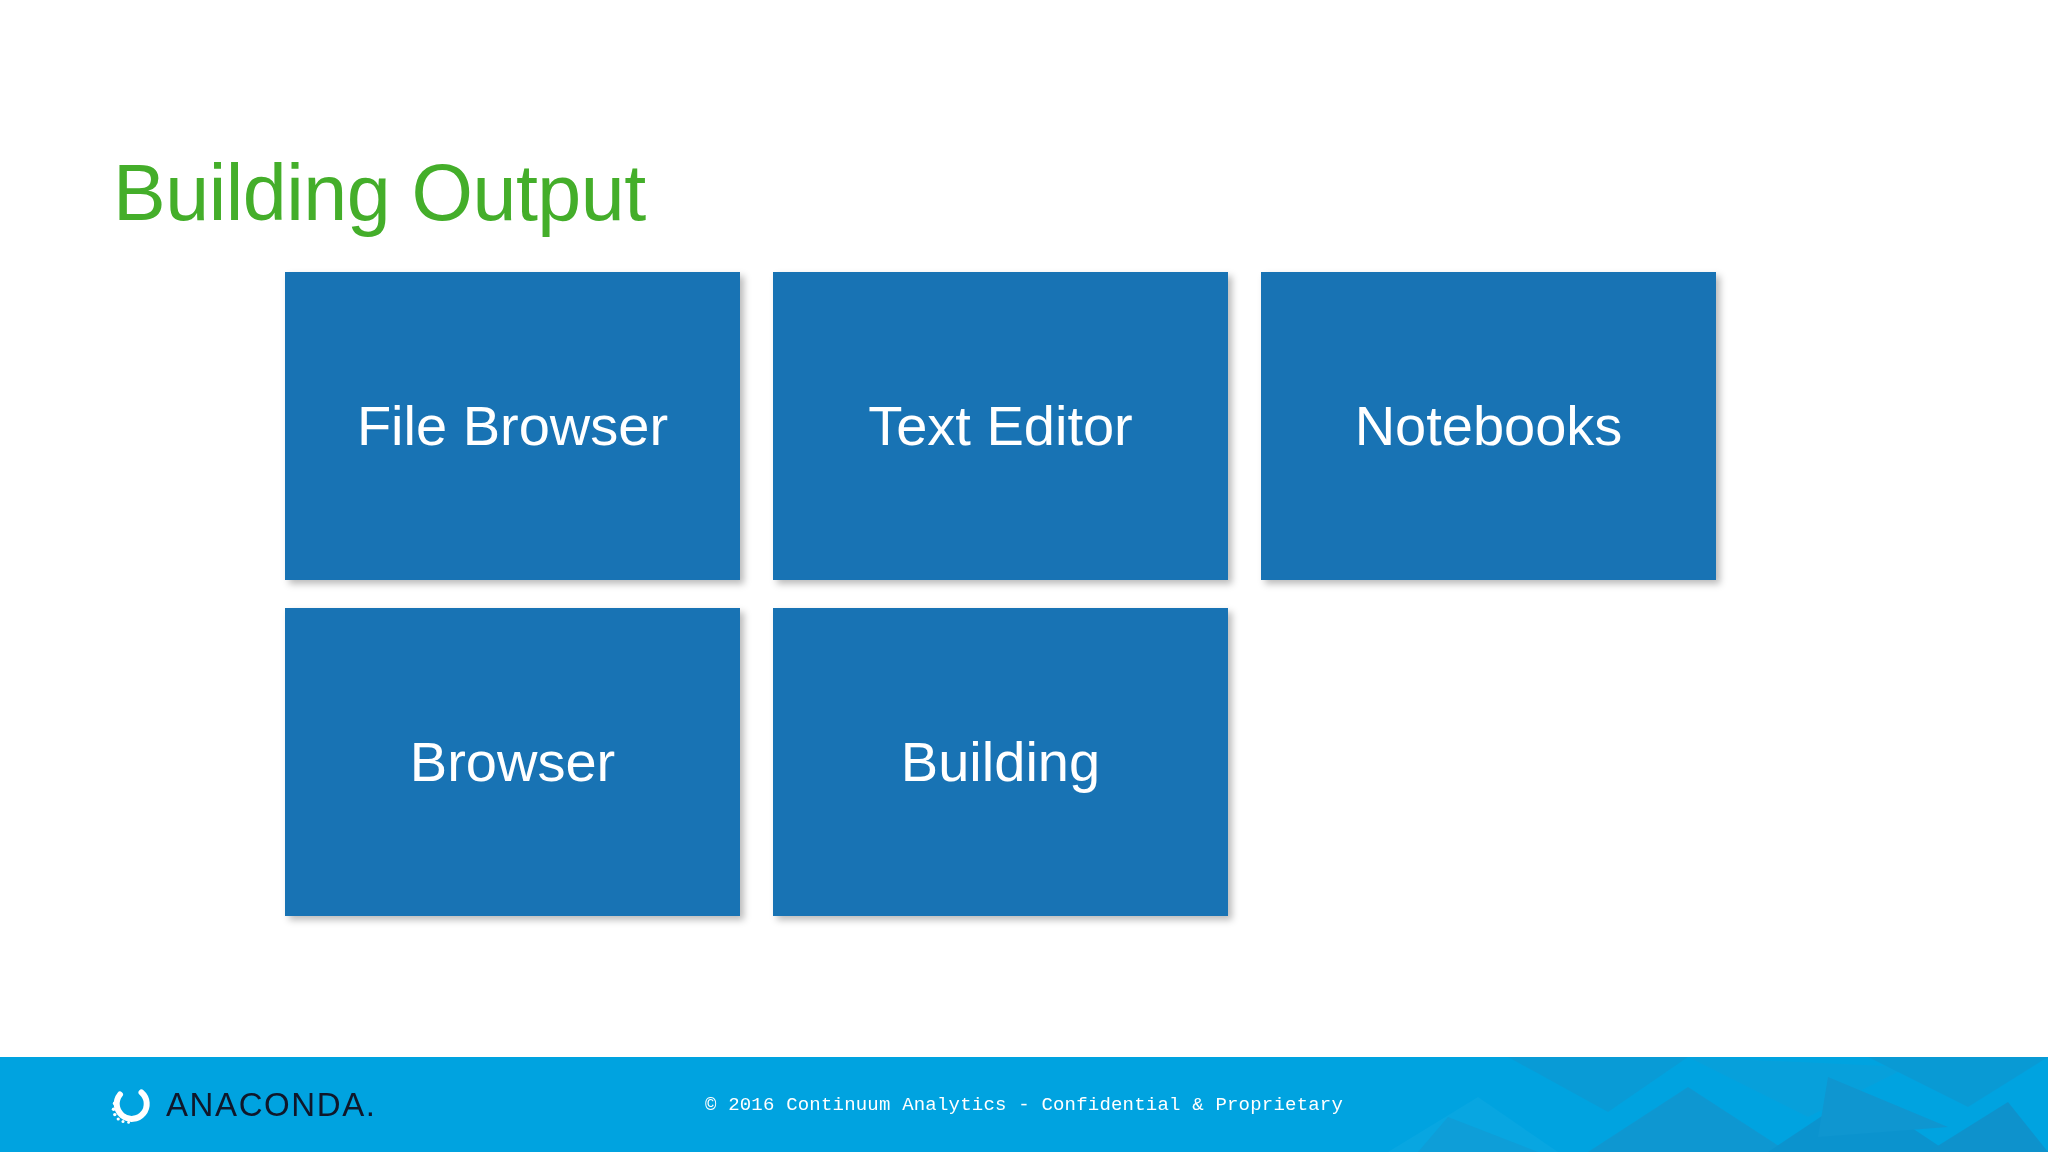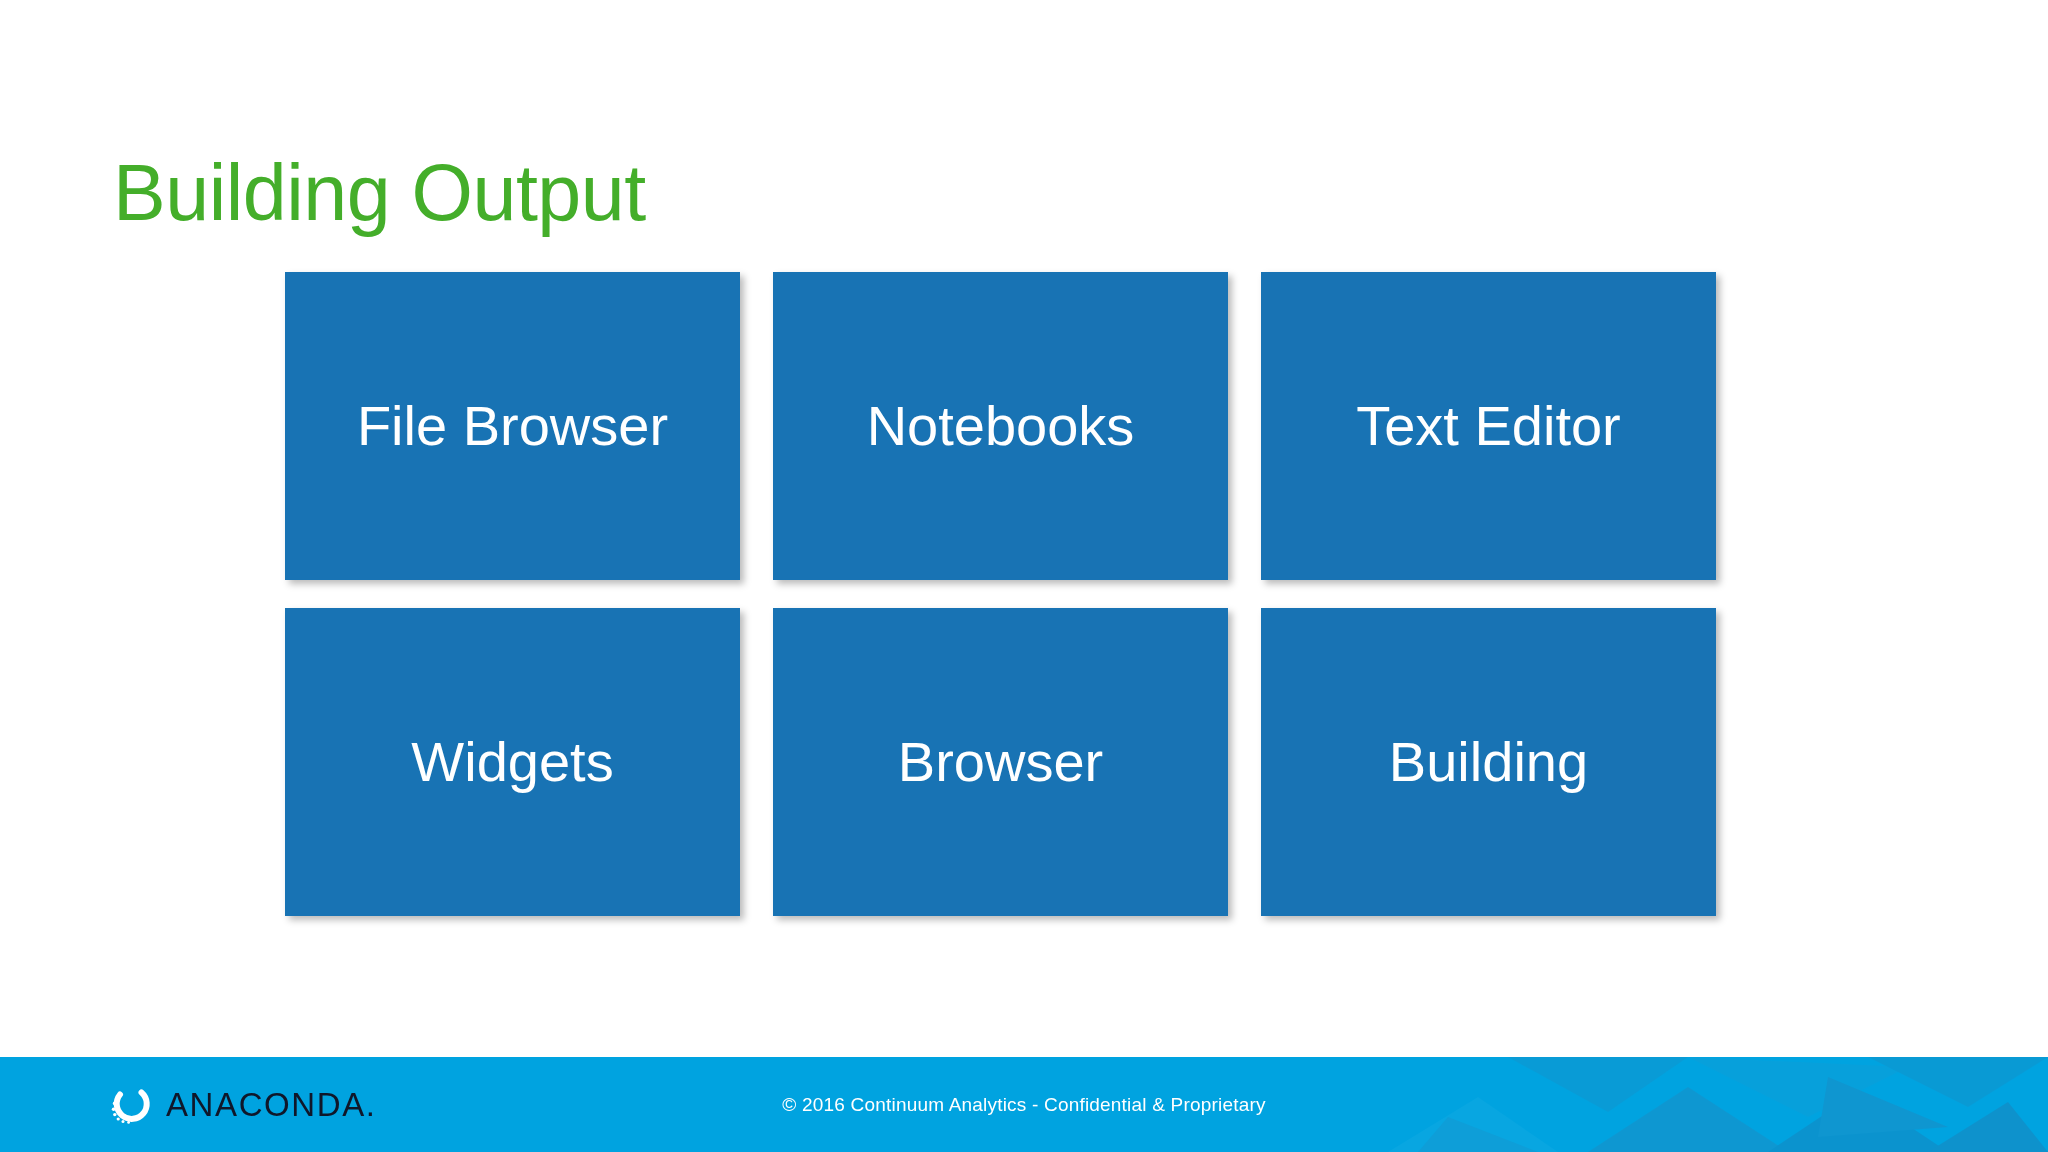--- a/index.html
+++ b/index.html
@@ -110,46 +110,44 @@
     left: 0;
     right: 0;
     top: 50%;
     transform: translateY(-50%);
     text-align: center;
     color: #ffffff;
     font-size: 19px;
     font-weight: 400;
     letter-spacing: 0.2px;
     white-space: nowrap;
+    font-family: Liberation Mono, monospace;
   }
 </style>
 </head>
 <body>
 
 <div class="slide">
 
   <h1 class="slide-title">Building Output</h1>
 
   <div class="blocks-grid">
 
     <div class="block">
       <span class="block-label">File Browser</span>
     </div>
 
     <div class="block">
-      <span class="block-label">Notebooks</span>
-    </div>
-
-    <div class="block">
       <span class="block-label">Text Editor</span>
     </div>
 
     <div class="block">
-      <span class="block-label">Widgets</span>
+      <span class="block-label">Notebooks</span>
     </div>
+
 
     <div class="block">
       <span class="block-label">Browser</span>
     </div>
 
     <div class="block">
       <span class="block-label">Building</span>
     </div>
 
   </div>

